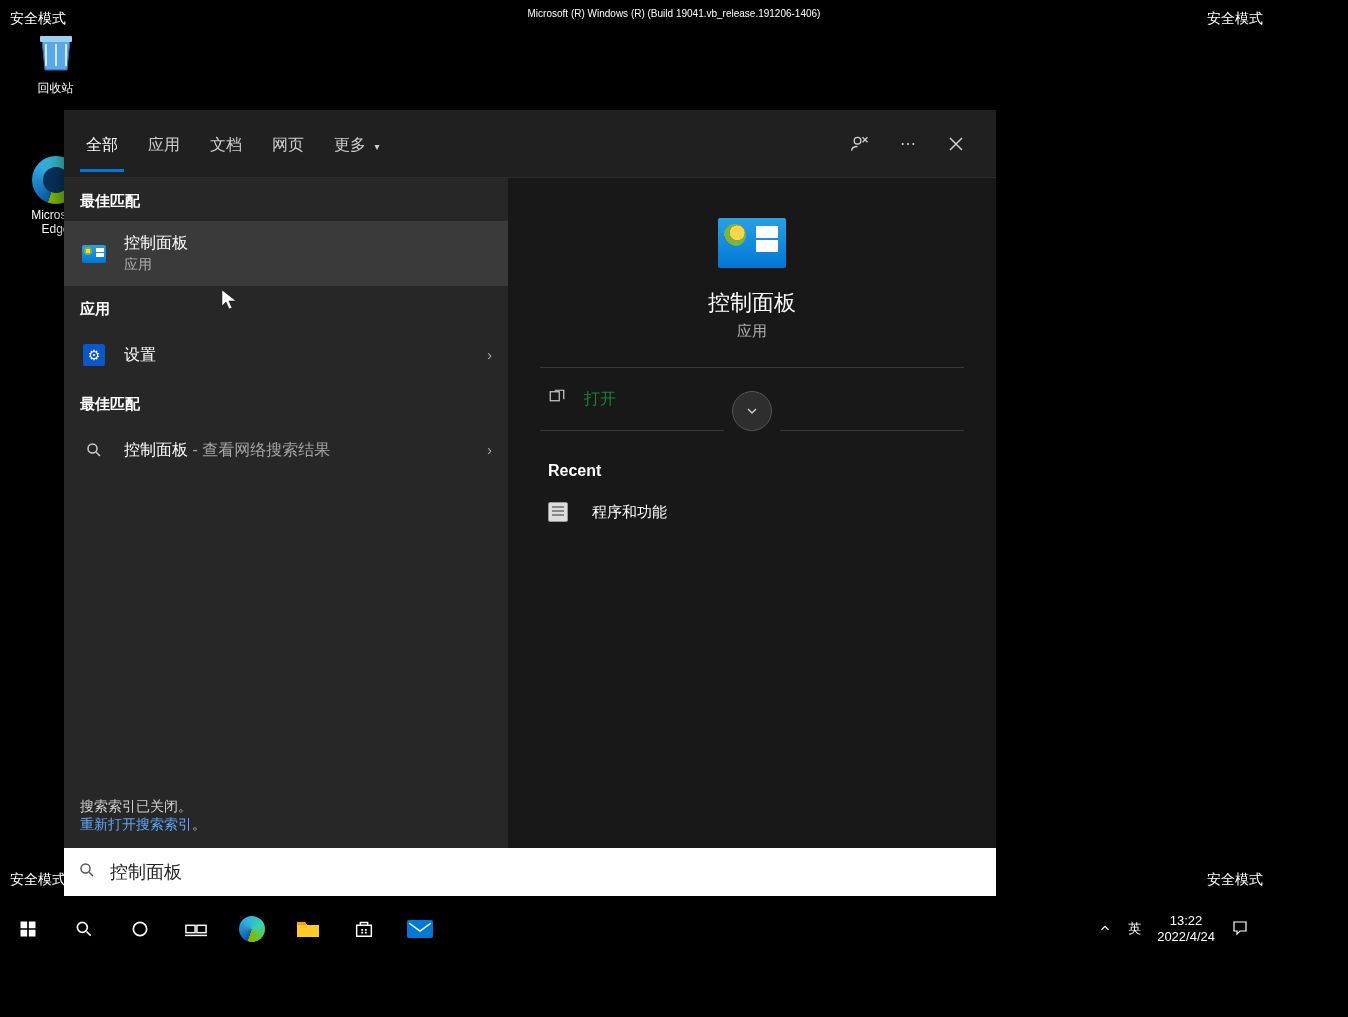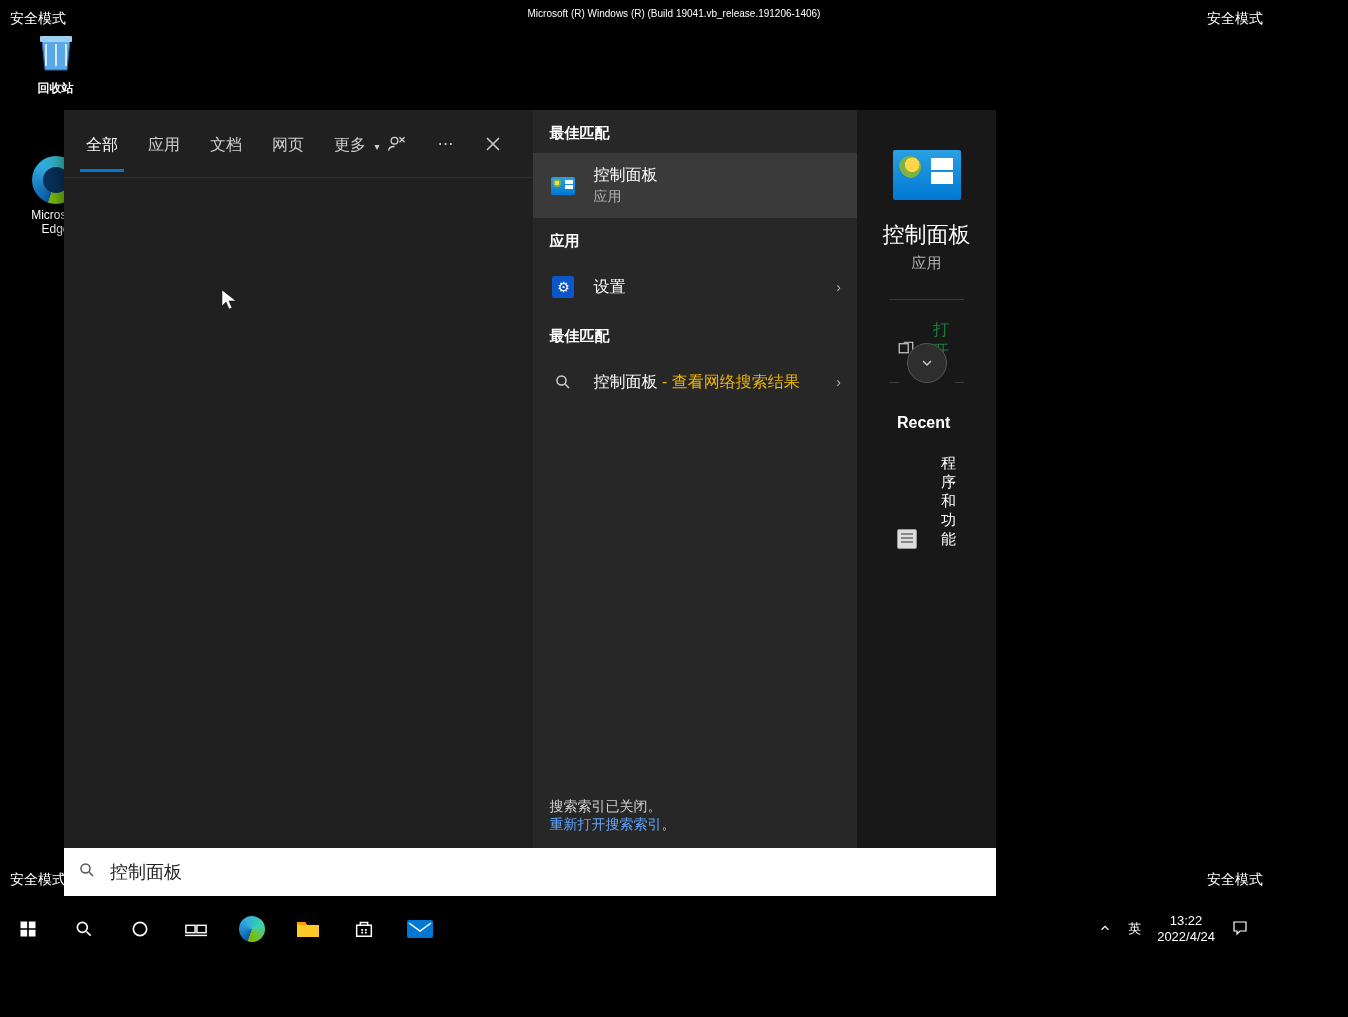--- a/index.html
+++ b/index.html
@@ -49,39 +49,39 @@
       color: #fff;
       font-size: 12px;
       text-align: center;
       cursor: pointer;
     }
     .desktop-icon .icon-img {
       width: 48px;
       height: 48px;
       margin-bottom: 4px;
     }
-    .recycle-bin { top: 28px; left: 18px; font-weight: bold; }
+    .recycle-bin { top: 28px; left: 18px; }
     .edge-icon   { top: 156px; left: 18px; }
 
     .recycle-bin-svg {
       width: 48px;
       height: 48px;
     }
 
     
     .search-panel {
       position: absolute;
       left: 64px;
       top: 110px;
       width: 932px;
       height: 738px;
       background: #202020;
       box-shadow: 0 0 20px rgba(0,0,0,0.6);
       display: flex;
-      flex-direction: row;
+      flex-direction: column;
     }
 
     
     .panel-header {
       height: 68px;
       display: flex;
       align-items: center;
       padding: 0 16px;
       border-bottom: 1px solid rgba(255,255,255,0.06);
     }
@@ -535,21 +535,21 @@
 
       <div class="result-item">
         <div class="result-icon">
           <svg width="18" height="18" viewBox="0 0 24 24" fill="none" stroke="#cfcfcf" stroke-width="2">
             <circle cx="10" cy="10" r="6"></circle>
               <path d="M20 20l-5-5"></path>
           </svg>
         </div>
         <div class="result-text">
           <div class="result-title">
-            <span>控制面板</span><span style="color:#eab308"> - 查看网络搜索结果</span>
+            <span>控制面板</span><span style="color:#a3a3a3"> - 查看网络搜索结果</span>
           </div>
         </div>
         <div class="chev">›</div>
       </div>
 
       <div class="index-note">
         <div>搜索索引已关闭。</div>
         <div>
           <a href="#">重新打开搜索索引</a><span>。</span>
         </div>

